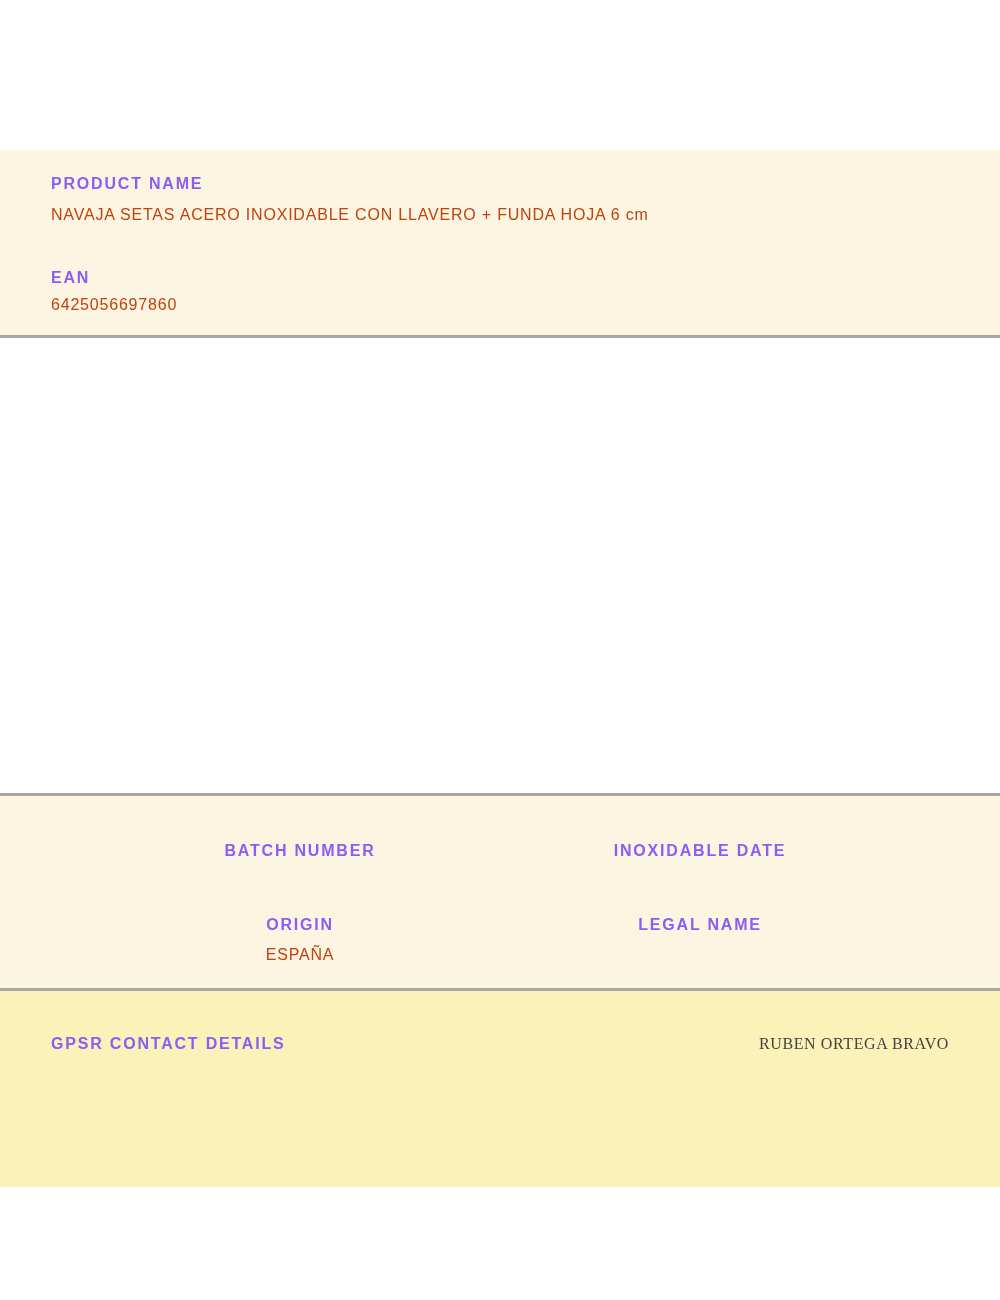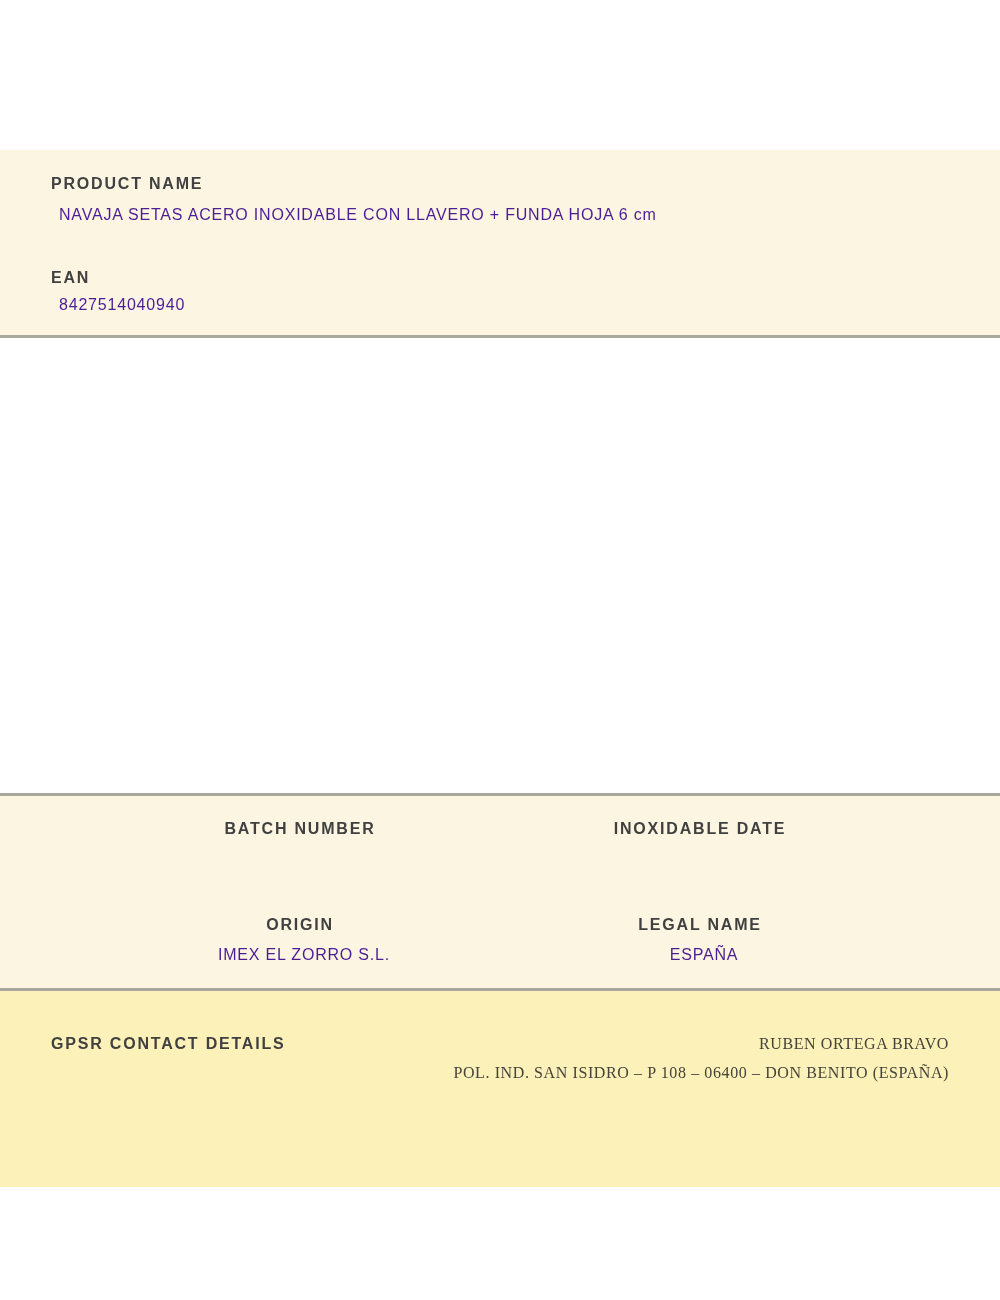--- a/index.html
+++ b/index.html
@@ -30,29 +30,28 @@
   .sec-product .field-value {
     position: absolute;
     left: 51px;
     white-space: nowrap;
   }
 
   .field-label {
     font-size: 16px;
     font-weight: bold;
     letter-spacing: 1.8px;
-    color: #404040;
+    color: #8b5cf6;
     line-height: 18px;
   }
   .field-value {
     font-size: 16px;
     letter-spacing: 0.8px;
-    color: #4c1d95;
+    color: #c2410c;
     line-height: 18px;
-    margin-left: 8px;
   }
 
   
   .sec-batch {
     position: absolute;
     left: 0; right: 0;
     top: 793px;
     height: 192px;
     background: #fbf5e1;
     border-top: 3px solid #a9a89f;
@@ -100,43 +99,41 @@
 </style>
 </head>
 <body>
 
 <div class="page">
 
   <section class="sec-product">
     <div class="field-label" style="top:25px">PRODUCT NAME</div>
     <div class="field-value" style="top:56px">NAVAJA SETAS ACERO INOXIDABLE CON LLAVERO + FUNDA HOJA 6 cm</div>
     <div class="field-label" style="top:119px">EAN</div>
-    <div class="field-value" style="top:146px">8427514040940</div>
+    <div class="field-value" style="top:146px">6425056697860</div>
   </section>
 
   <section class="sec-batch">
-    <div class="grid-row" style="top:24px">
+    <div class="grid-row" style="top:46px">
       <div class="cell field-label">BATCH NUMBER</div>
       <div class="cell field-label">INOXIDABLE DATE</div>
     </div>
     <div class="grid-row" style="top:60px">
       <div class="cell field-value"></div>
       <div class="cell field-value"></div>
     </div>
     <div class="grid-row" style="top:120px">
       <div class="cell field-label">ORIGIN</div>
       <div class="cell field-label">LEGAL NAME</div>
     </div>
     <div class="grid-row" style="top:150px">
-      <div class="cell field-value">IMEX EL ZORRO S.L.</div>
       <div class="cell field-value">ESPAÑA</div>
     </div>
   </section>
 
   <section class="sec-gpsr">
     <div class="gpsr-label field-label">GPSR CONTACT DETAILS</div>
     <div class="gpsr-contact">
       <div class="contact-line">RUBEN ORTEGA BRAVO</div>
-      <div class="contact-line">POL. IND. SAN ISIDRO – P 108 – 06400 – DON BENITO (ESPAÑA)</div>
     </div>
   </section>
 
 </div>
 
 </body></html>

